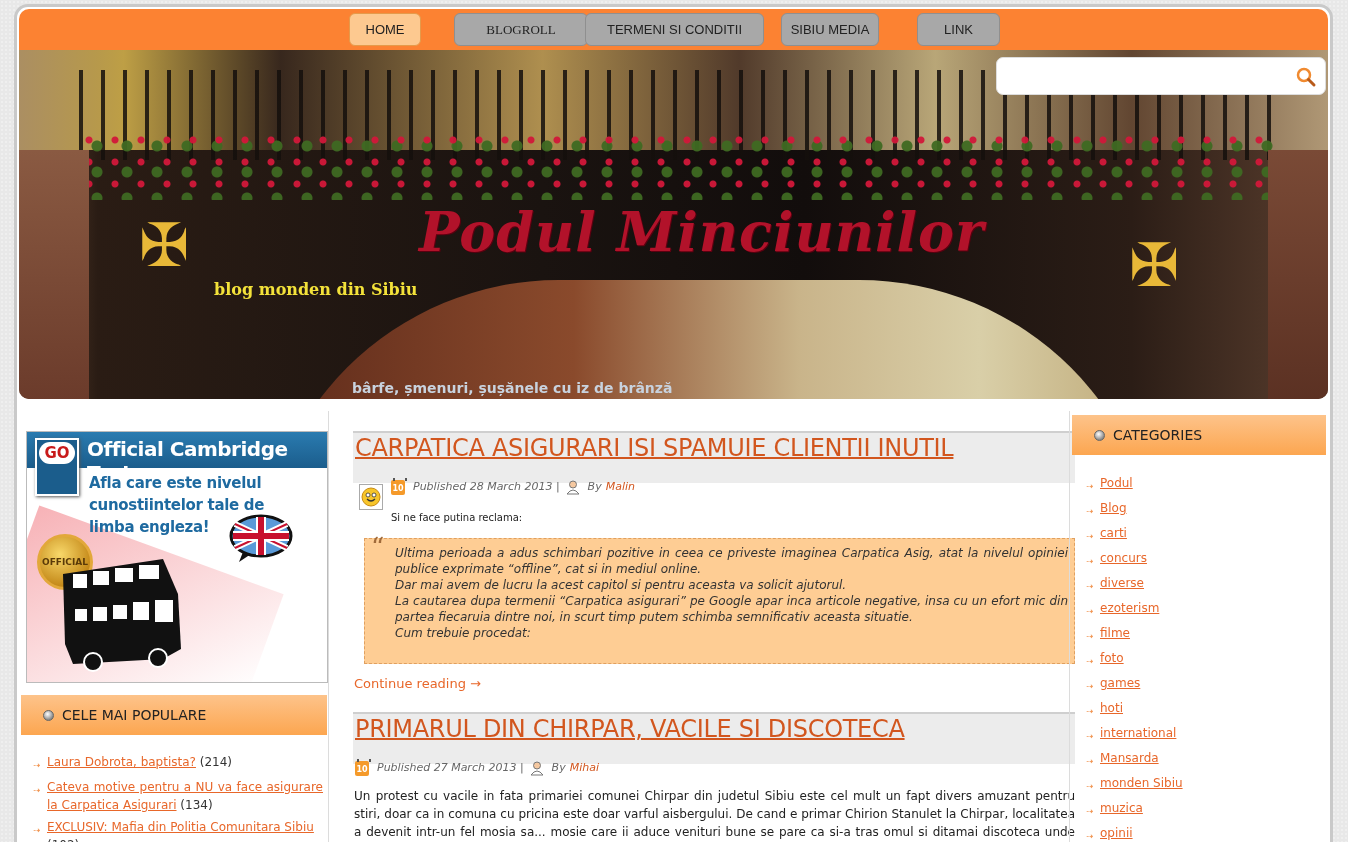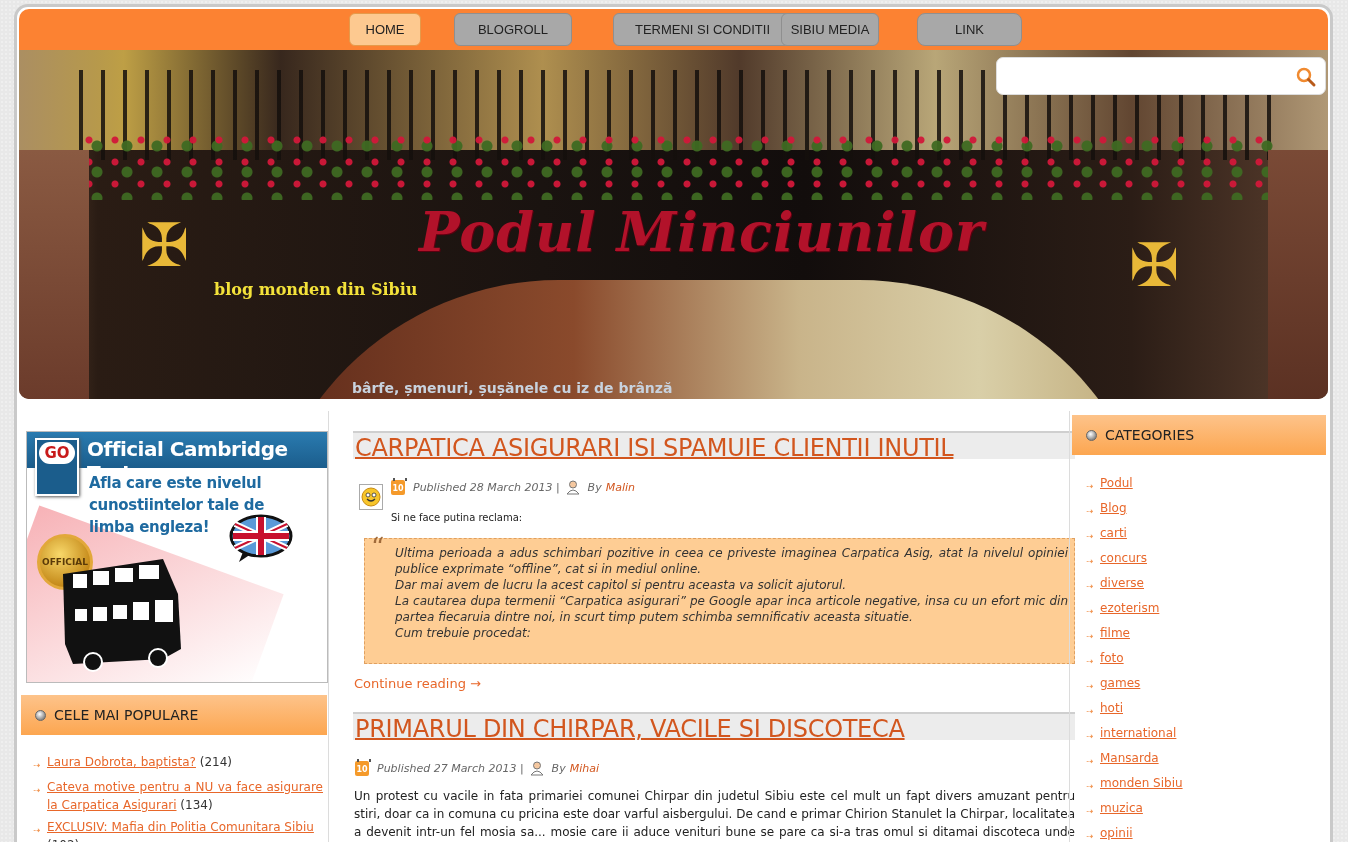--- a/index.html
+++ b/index.html
@@ -97,42 +97,42 @@
   #ad-logo .eng { position:absolute; left:0; bottom:3px; width:100%; color:#fff; font-weight:bold; font-size:11px; text-align:center; font-family:"DejaVu Sans", sans-serif;margin-left:46px; }
   #ad-text { position:absolute; left:62px; top:40px; width:200px; font-family:"DejaVu Sans", sans-serif; font-weight:bold; font-size:15px; line-height:22px; color:#1e6aa0; letter-spacing:-0.3px; }
   #ad-stripe { position:absolute; left:-40px; top:110px; width:260px; height:260px; background: linear-gradient(135deg, rgba(246,170,175,.9), rgba(255,255,255,0) 70%); transform: rotate(20deg); }
   #ad-badge { position:absolute; left:10px; top:102px; width:56px; height:56px; border-radius:50%; background: radial-gradient(circle at 40% 35%, #f8d86a, #c58a1a 70%); border:3px solid #e2a83a; color:#5a3a08; font-weight:bold; font-size:9px; text-align:center; line-height:50px; font-family:"DejaVu Sans", sans-serif; }
   #ad-bus { position:absolute; left:26px; top:122px; width:130px; height:120px; }
   #ad-flag { position:absolute; left:202px; top:82px; width:66px; height:50px; }
   
   .widget-head {
     position:absolute; height:40px;
     background: linear-gradient(180deg, #fdc38a 0%, #fca650 100%);
-    display:flex; align-items:center; padding-left:14px;
+    display:flex; align-items:center; padding-left:22px;
     font-family: "DejaVu Sans", sans-serif; font-size: 14px; color:#222;
   }
   .widget-head .dot { width:11px; height:11px; border-radius:50%; background: radial-gradient(circle at 40% 35%, #fff, #8a8a8a 70%); border:1px solid #666; margin-right:8px; }
   .wlist { position:absolute; list-style:none; font-family:"DejaVu Sans", sans-serif; font-size:12px; }
   .wlist li { display:flex; align-items:flex-start; margin-bottom:0; }
   .wlist .arrow { color:#f08a40; font-size:9px; width:14px; flex:0 0 14px; padding-top:3px; }
   .wlist a { color:#e8672a; text-decoration: underline; cursor:pointer; }
   .wlist .count { color:#333; }
   
   .post-title-bar {
-    position:absolute; left:16px; width:722px; height:28px;
+    position:absolute; left:16px; width:722px; height:52px;
     background: #ececec; border-top: 2px solid #cfcfcf;
   }
   .post-title {
     position:absolute; left:2px; top:1px;
     font-family: "DejaVu Sans", sans-serif; font-size: 24px; color:#d2561e;
     text-decoration: underline; text-decoration-thickness: 2px; letter-spacing:-0.3px;
     cursor:pointer; white-space: nowrap;
   }
   .post-meta {
-    position:absolute; display:flex; align-items:center;
+    position:absolute; display:flex; align-items:flex-start;
     font-family:"DejaVu Sans", sans-serif; font-style: italic; font-size:11px; color:#666;
   }
   .post-meta .cal { width:14px; height:15px; background:#f59a2a; border-radius:2px; color:#fff; font-size:8px; text-align:center; line-height:17px; font-style:normal; font-weight:bold; margin-right:8px; position:relative; }
   .post-meta .cal::before { content:""; position:absolute; left:2px; top:-2px; width:10px; height:3px; border-left:2px solid #555; border-right:2px solid #555; }
   .post-meta .user { width:14px; height:15px; margin:0 8px 0 6px; }
   .post-meta a { color:#d2561e; cursor:pointer; text-decoration: none; margin-left:4px; }
   #avatar { position:absolute; left:22px; top:73px; width:24px; height:26px; border:1px solid #aaa; background:#fff; display:flex; align-items:center; justify-content:center; }
   #intro { position:absolute; left:54px; top:101px; font-family:"DejaVu Sans", sans-serif; font-size:10px; color:#222; }
   #quote {
     position:absolute; left:27px; top:127px; width:711px; height:126px;
@@ -149,24 +149,24 @@
     font-family:"DejaVu Sans", sans-serif; font-size:12px; line-height:18px; color:#222; text-align:justify;
   }
 </style>
 </head>
 <body>
 
 <div id="page">
 
   <div id="nav">
     <div class="nav-btn active" style="left:330px;width:72px;">HOME</div>
-    <div class="nav-btn" style="left:435px;width:118px;">BLOGROLL</div>
-    <div class="nav-btn" style="left:566px;width:179px;margin-left:28px;">TERMENI SI CONDITII</div>
+    <div class="nav-btn" style="left:435px;width:134px;font-family:Liberation Serif, serif;">BLOGROLL</div>
+    <div class="nav-btn" style="left:566px;width:179px;">TERMENI SI CONDITII</div>
     <div class="nav-btn" style="left:762px;width:98px;">SIBIU MEDIA</div>
-    <div class="nav-btn" style="left:898px;width:105px;border-radius:8px;">LINK</div>
+    <div class="nav-btn" style="left:898px;width:83px;">LINK</div>
   </div>
 
   <div id="header">
     <div class="hdr-top"></div>
     <div class="hdr-railing"></div>
     <div class="hdr-flowers"></div>
     <div class="hdr-wall-left"></div>
     <div class="hdr-wall-right"></div>
     <div class="hdr-arch"></div>
     <div class="emblem" style="left:120px;top:160px;">✠</div>

